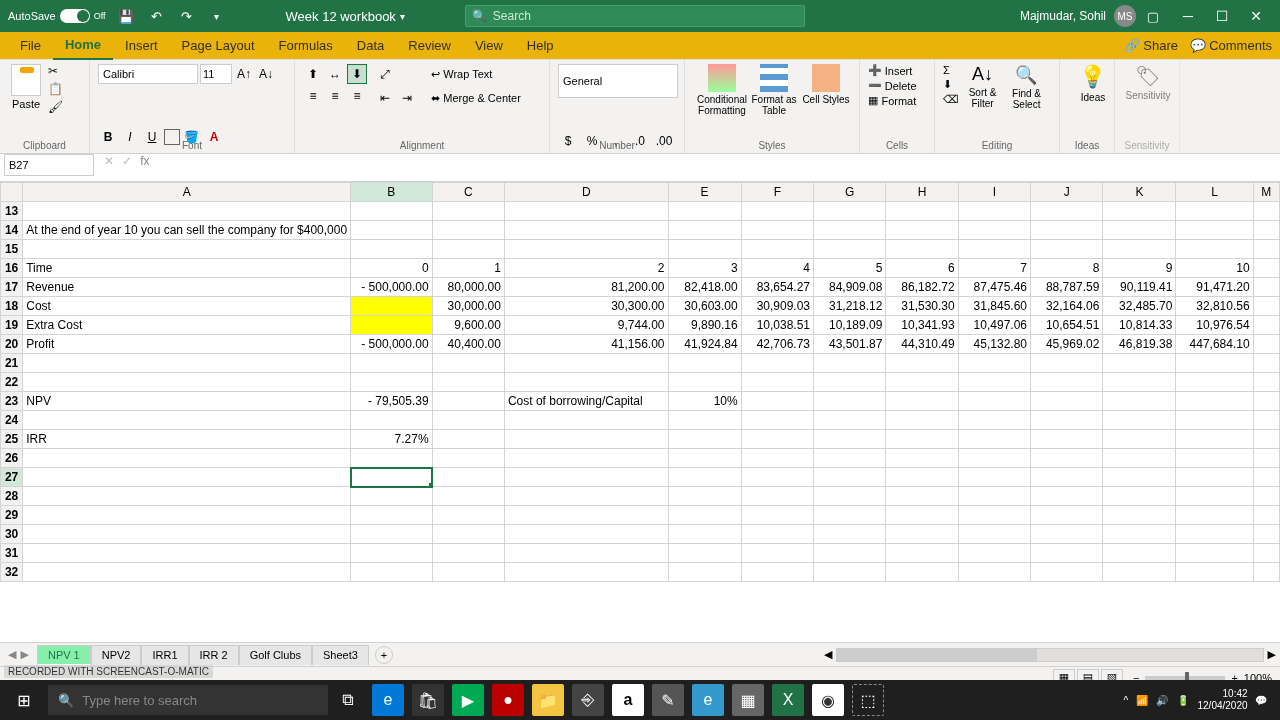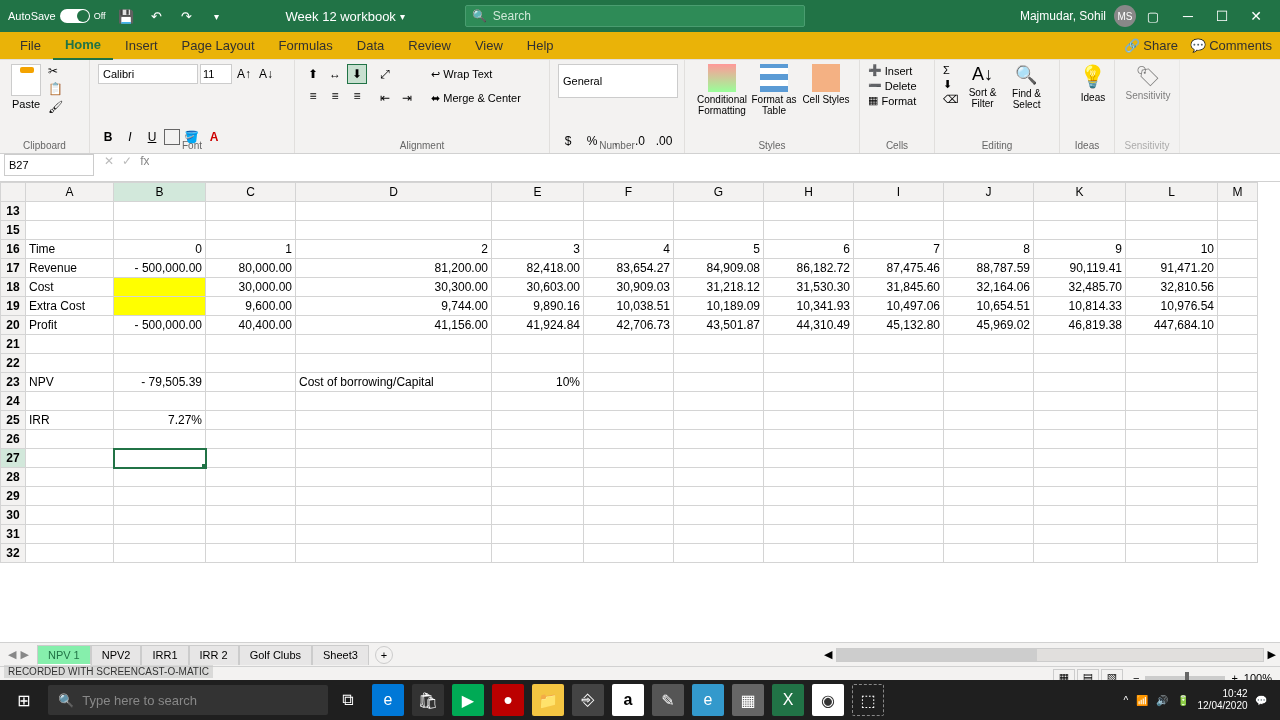--- a/index.html
+++ b/index.html
@@ -350,20 +350,36 @@
           <td class=""></td>
           <td class=""></td>
           <td class=""></td>
           <td class=""></td>
           <td class=""></td>
           <td class=""></td>
           <td class=""></td>
           <td class=""></td>
         </tr>
         <tr>
+          <th class="row-hdr">14</th>
+          <td class="tall tall" style="overflow:visible;white-space:nowrap;">At the end of year 10 you can sell the company for $400,000</td>
+          <td class=" tall"></td>
+          <td class=" tall"></td>
+          <td class=" tall"></td>
+          <td class=" tall"></td>
+          <td class=" tall"></td>
+          <td class=" tall"></td>
+          <td class=" tall"></td>
+          <td class=" tall"></td>
+          <td class=" tall"></td>
+          <td class=" tall"></td>
+          <td class=" tall"></td>
+          <td class=" tall"></td>
+        </tr>
+        <tr>
           <th class="row-hdr">15</th>
           <td class=""></td>
           <td class=""></td>
           <td class=""></td>
           <td class=""></td>
           <td class=""></td>
           <td class=""></td>
           <td class=""></td>
           <td class=""></td>
           <td class=""></td>

